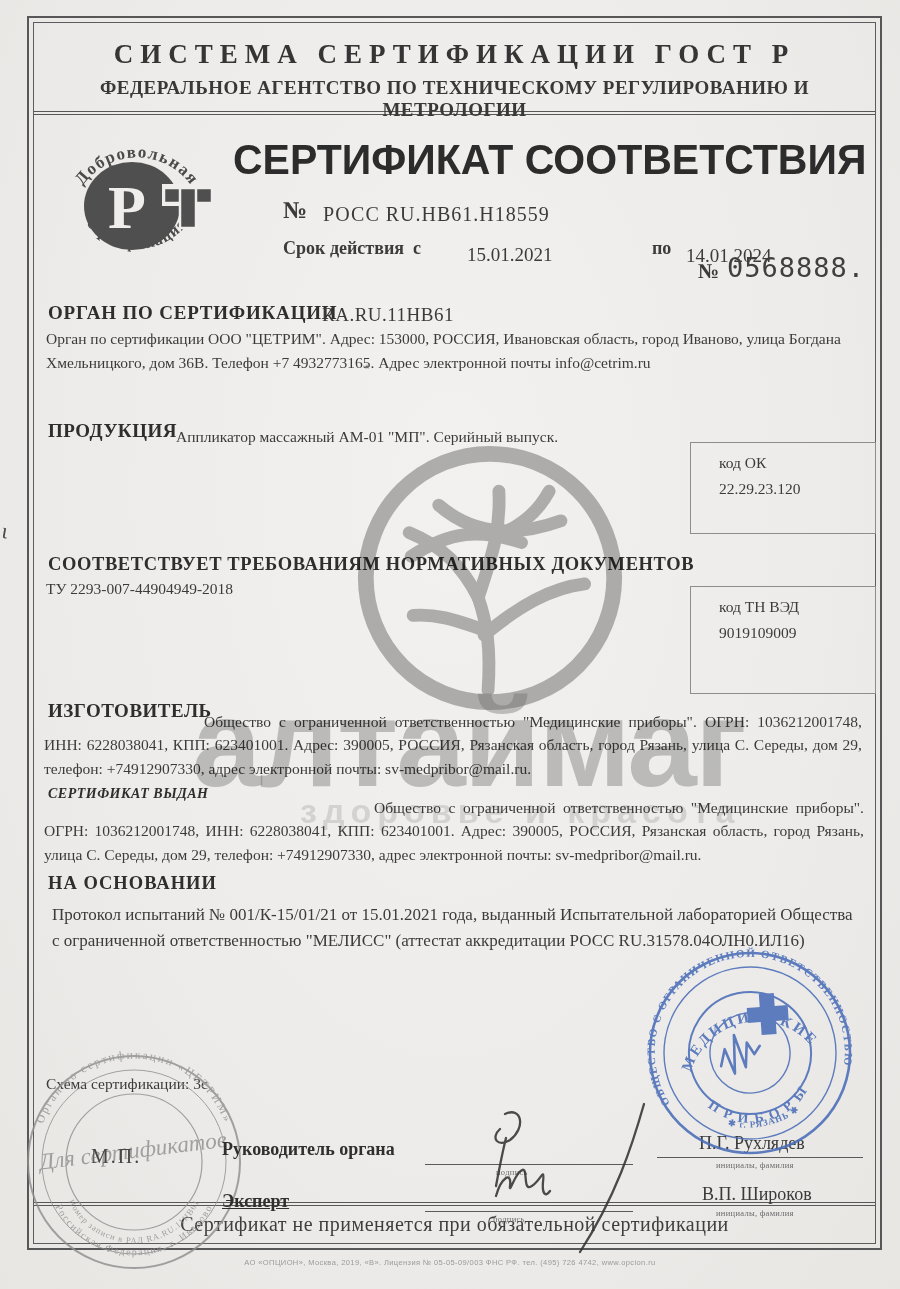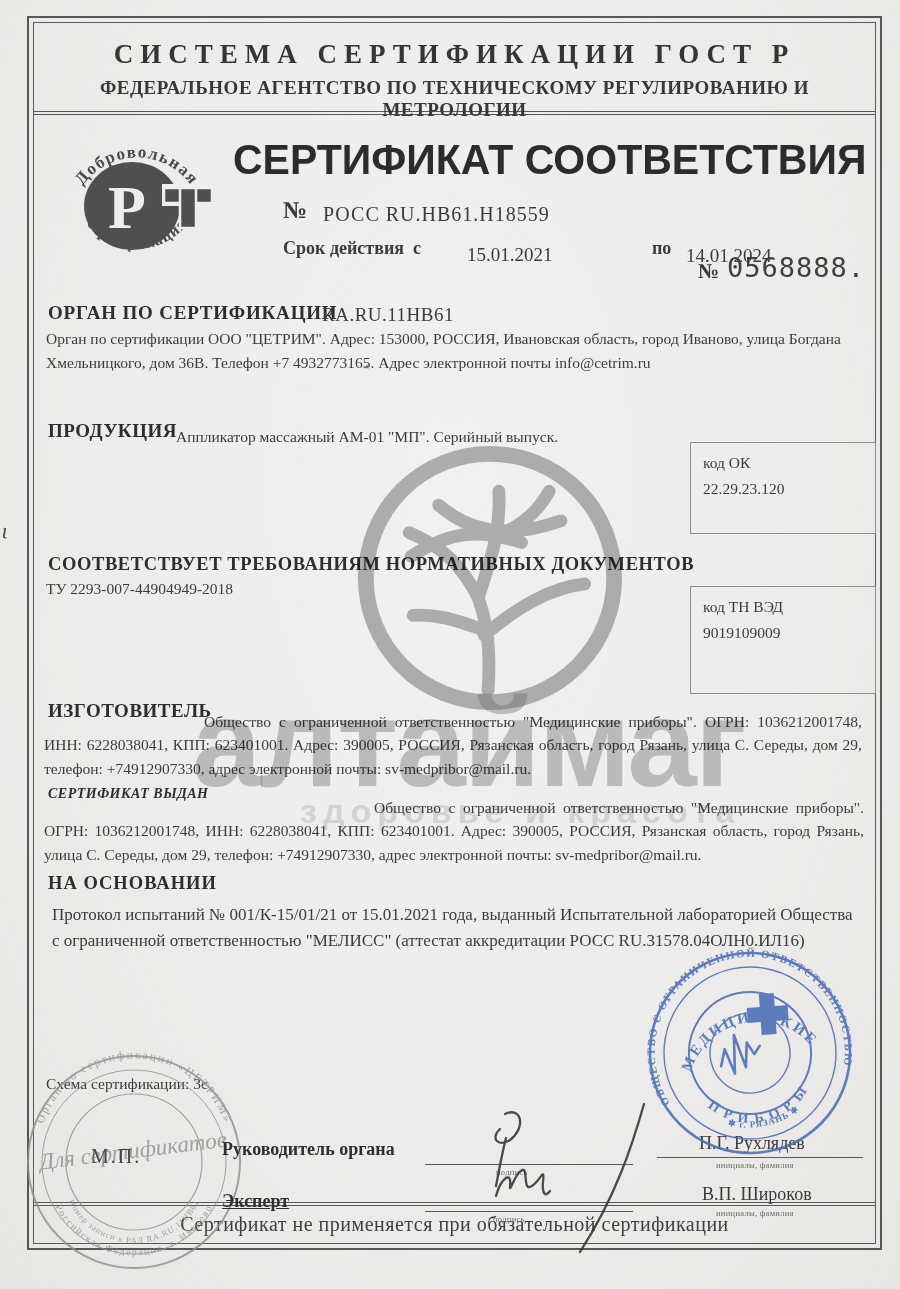--- a/index.html
+++ b/index.html
@@ -30,21 +30,21 @@
   .blank-no-sign{left:698px;top:259px;font-size:21px;font-weight:bold;}
   .blank-number{left:727px;top:252px;font-family:"DejaVu Sans Mono",monospace;font-size:27px;color:#3f3f3f;letter-spacing:1px;}
   
   .sec-h{font-weight:bold;color:#2e2e2e;}
   .organ-h{left:48px;top:302px;font-size:19px;letter-spacing:0.8px;}
   .organ-code{left:322px;top:304px;font-size:19px;letter-spacing:0.5px;}
   .organ-body{left:46px;top:327px;width:814px;font-size:15.5px;line-height:1.55;}
   .artifact-star{left:364px;top:360px;font-size:11px;color:#6f6f6f;}
   .product-h{left:48px;top:420px;font-size:19px;letter-spacing:0.5px;}
   .product-text{left:176px;top:428px;font-size:15.5px;}
-  .code-box{border:1.2px solid #8d8d8b;box-sizing:border-box;padding:7px 12px;font-size:15.5px;line-height:1.7;background:rgba(255,255,255,0.04);}
+  .code-box{border:1.2px solid #8d8d8b;box-sizing:border-box;padding:7px 28px;font-size:15.5px;line-height:1.7;background:rgba(255,255,255,0.04);}
   .code-ok{left:690px;top:442px;width:186px;height:92px;}
   .code-tnved{left:690px;top:586px;width:186px;height:108px;}
   .conf-h{left:48px;top:554px;font-size:18.5px;letter-spacing:0.6px;}
   .conf-text{left:46px;top:580px;font-size:15.5px;}
   .man-h{left:48px;top:700px;font-size:19px;letter-spacing:0.5px;}
   .man-text{left:44px;top:710px;width:818px;font-size:15.5px;line-height:1.5;text-indent:160px;text-align:justify;}
   .issued-h{left:48px;top:786px;font-size:14px;letter-spacing:0.5px;font-style:italic;}
   .issued-text{left:44px;top:796px;width:820px;font-size:15.5px;line-height:1.5;text-indent:330px;text-align:justify;}
   .basis-h{left:48px;top:873px;font-size:18.5px;letter-spacing:1px;}
   .basis-text{left:52px;top:902px;width:808px;font-size:17px;line-height:1.55;}
@@ -229,20 +229,21 @@
         </text>
       </g>
       <path d="M 78,116 l 7,-16 l 5,26 l 7,-38 l 5,34 l 6,-24 l 5,13 l 7,-7" fill="none" stroke="#4a6db8" stroke-width="2.6" stroke-linecap="round" stroke-linejoin="round"></path>
       <g fill="#4a6db8" transform="translate(134,74) rotate(8)">
         <rect x="-7" y="-20" width="15" height="41"></rect>
         <rect x="-20" y="-7" width="41" height="15"></rect>
       </g>
     </g>
   </svg>
 
+  <div class="abs footer">АО «ОПЦИОН», Москва, 2019, «В». Лицензия № 05-05-09/003 ФНС РФ. тел. (495) 726 4742, www.opcion.ru</div>
 
   <div class="abs pen-mark">ι</div>
 
   <div class="wm-layer">
     <svg class="abs" style="left:352px;top:440px;" width="276" height="276" viewBox="0 0 280 280">
       <g fill="none" stroke="#8c8c8c" stroke-linecap="round" opacity="0.62">
         <circle cx="140" cy="140" r="126" stroke-width="16"></circle>
         <g stroke-width="13">
           <path d="M 138,254 C 141,212 137,186 128,160"></path>
           <path d="M 128,160 C 112,128 92,108 58,94"></path>

